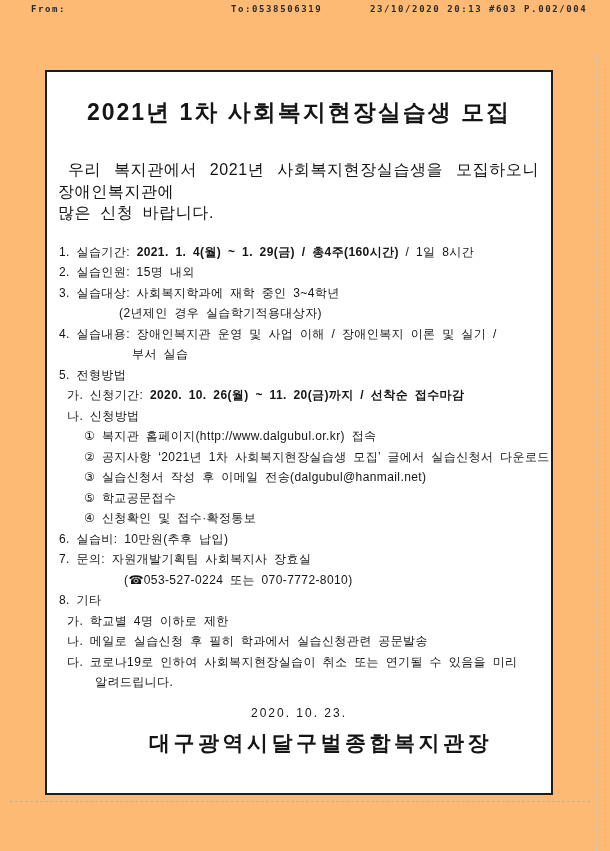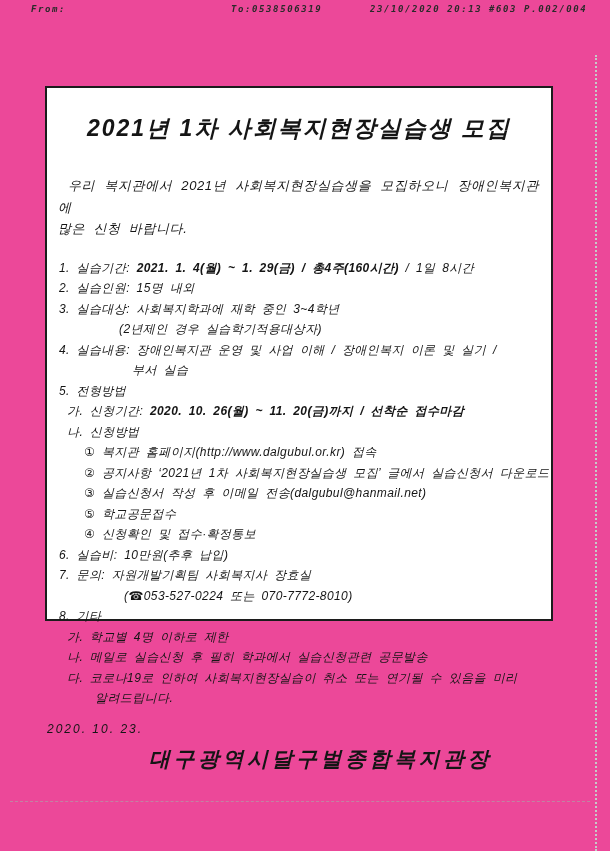--- a/index.html
+++ b/index.html
@@ -6,23 +6,22 @@
     margin: 0;
     padding: 0;
     background: #ffffff;
     font-family: "Liberation Sans", "DejaVu Sans", sans-serif;
     color: #151515;
   }
   .page {
     position: relative;
     width: 610px;
     height: 851px;
-    background: #ec4899;
+    background: #fdba74;
     overflow: hidden;
-    font-style: italic;
   }
   
   .fax-header {
     position: absolute;
     top: 4px; left: 0;
     width: 100%;
     height: 14px;
     font-family: "DejaVu Sans Mono", monospace;
     font-size: 9px;
     font-weight: bold;
@@ -31,38 +30,38 @@
   }
   .fh { position: absolute; white-space: nowrap; top: 0; }
   .fh-from { left: 31px; }
   .fh-to   { left: 231px; }
   .fh-dt   { left: 370px; }
   .fh-pg   { left: 489px; }
 
   
   .doc-box {
     position: absolute;
-    left: 45px; top: 86px;
-    width: 508px; height: 535px;
+    left: 45px; top: 70px;
+    width: 508px; height: 725px;
     border: 2px solid #1c1c1c;
     box-sizing: border-box;
     background: #fff;
   }
   .title {
     margin: 26px 6px 0 6px;
     text-align: center;
     font-size: 23px;
     line-height: 28px;
     font-weight: bold;
     letter-spacing: 2px;
     white-space: nowrap;
   }
   .intro {
     margin: 33px 12px 8px 11px;
-    font-size: 13px;
+    font-size: 16px;
     line-height: 21.5px;
     letter-spacing: 0.6px;
     word-spacing: 4px;
   }
   .intro .jl { text-align: justify; text-align-last: justify; }
   .intro .il1 { text-indent: 10px; }
   .lines {
     margin: 18px 6px 0 12px;
     font-size: 12px;
     line-height: 20.5px;
@@ -72,20 +71,21 @@
   .ln { white-space: nowrap; }
   .b { font-weight: bold; }
   .i8  { padding-left: 8px; }
   .i25 { padding-left: 25px; }
   .i36 { padding-left: 36px; }
   .i60 { padding-left: 60px; }
   .i65 { padding-left: 65px; }
   .i73 { padding-left: 73px; }
   .doc-date {
     margin-top: 13px;
+    text-align: center;
     font-size: 12px;
     letter-spacing: 2px;
   }
   .signature {
     margin-top: 9px;
     text-align: center;
     font-size: 21px;
     font-weight: bold;
     letter-spacing: 3.5px;
     white-space: nowrap;

